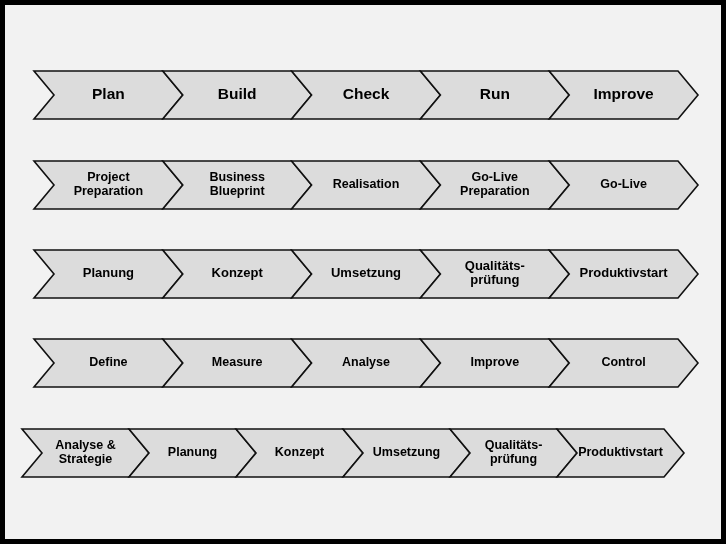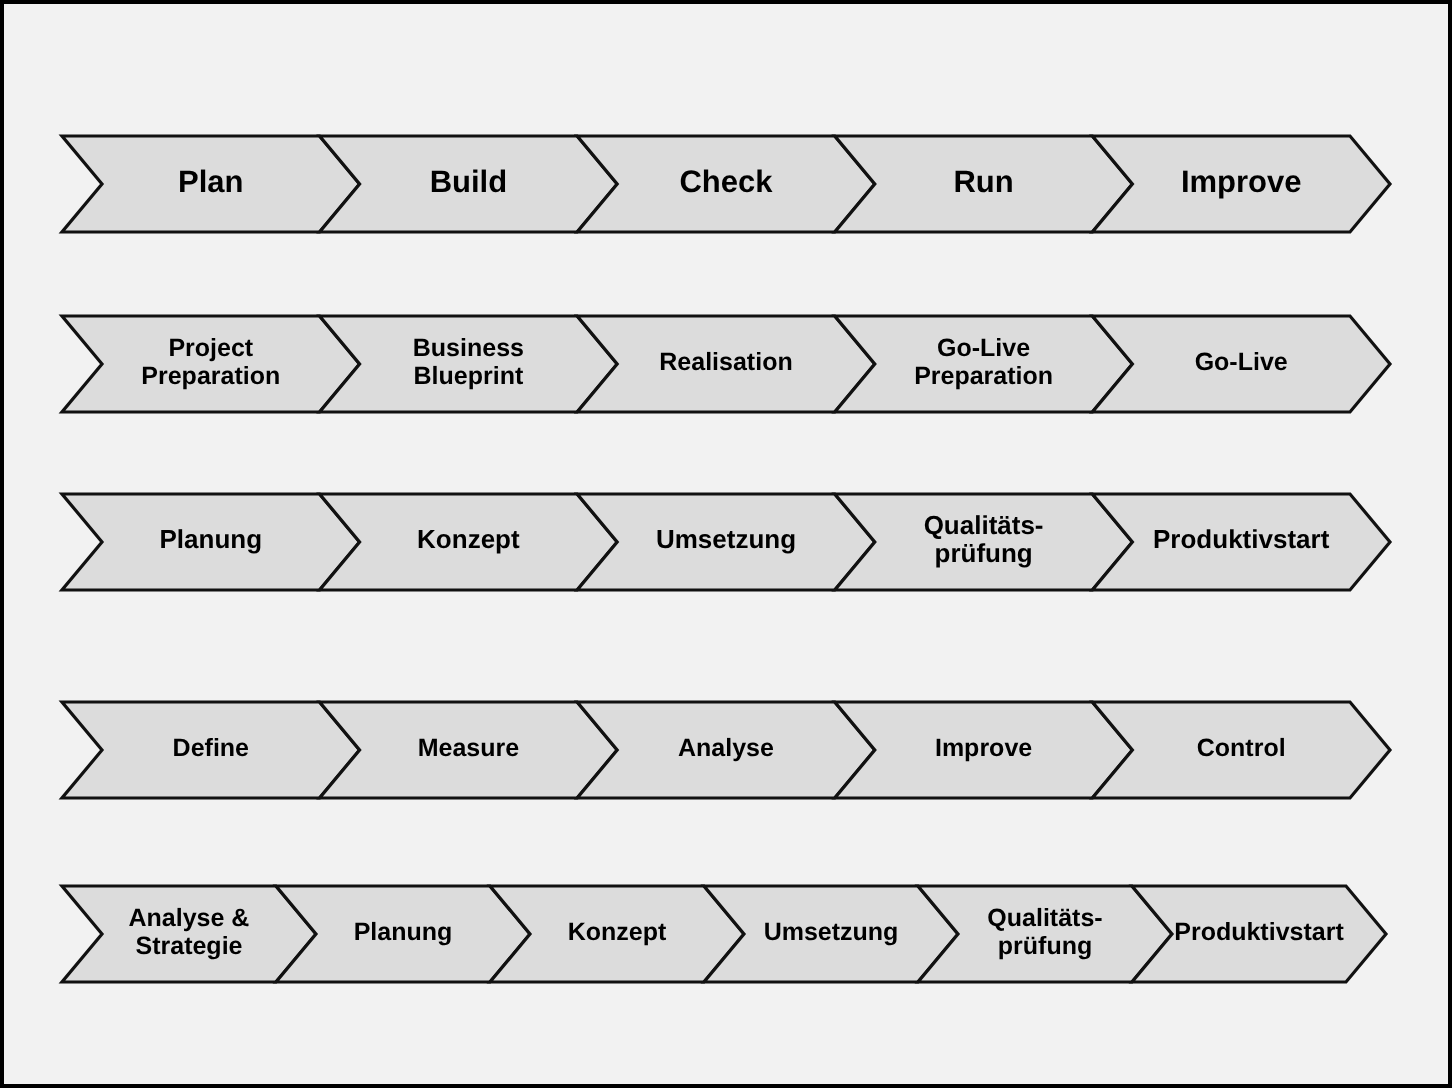--- a/index.html
+++ b/index.html
@@ -14,21 +14,21 @@
     font-family: "Liberation Sans", "DejaVu Sans", sans-serif;
     overflow: hidden;
   }
 
   #canvas {
     position: relative;
     width: 726px;
     height: 544px;
     margin: 0;
     background: #f2f2f2;
-    border: 2px solid #000000;
+    border: 5px solid #000000;
     box-sizing: border-box;
     overflow: hidden;
   }
 
   .chevron-row {
     position: absolute;
     left: 28px;
     height: 48px;
   }
 
@@ -129,21 +129,21 @@
         <g>
           <polygon class="seg-shape" points="386.40,0.00 515.20,0.00 535.20,24.00 515.20,48.00 386.40,48.00 406.40,24.00" fill="#dcdcdc" stroke="#111111"></polygon>
           <text class="seg-label" x="460.80" y="17.00"><tspan x="460.80" dy="0">Qualitäts-</tspan><tspan x="460.80" dy="14px">prüfung</tspan></text>
         </g>
         <g>
           <polygon class="seg-shape" points="515.20,0.00 644.00,0.00 664.00,24.00 644.00,48.00 515.20,48.00 535.20,24.00" fill="#dcdcdc" stroke="#111111"></polygon>
           <text class="seg-label" x="589.60" y="24.00"><tspan x="589.60" dy="0">Produktivstart</tspan></text>
         </g>
       </svg>
     </div>
-    <div class="chevron-row row-3" style="left: 28px; top: 333px; width: 664px; height: 36px; margin-top: 15px;">
+    <div class="chevron-row row-3" style="left: 28px; top: 333px; width: 664px; height: 36px;">
       <svg class="row-svg" width="666" height="50" viewBox="-1 -1 666 50">
         <g>
           <polygon class="seg-shape" points="0.00,0.00 128.80,0.00 148.80,24.00 128.80,48.00 0.00,48.00 20.00,24.00" fill="#dcdcdc" stroke="#111111"></polygon>
           <text class="seg-label" x="74.40" y="24.00"><tspan x="74.40" dy="0">Define</tspan></text>
         </g>
         <g>
           <polygon class="seg-shape" points="128.80,0.00 257.60,0.00 277.60,24.00 257.60,48.00 128.80,48.00 148.80,24.00" fill="#dcdcdc" stroke="#111111"></polygon>
           <text class="seg-label" x="203.20" y="24.00"><tspan x="203.20" dy="0">Measure</tspan></text>
         </g>
         <g>
@@ -153,21 +153,21 @@
         <g>
           <polygon class="seg-shape" points="386.40,0.00 515.20,0.00 535.20,24.00 515.20,48.00 386.40,48.00 406.40,24.00" fill="#dcdcdc" stroke="#111111"></polygon>
           <text class="seg-label" x="460.80" y="24.00"><tspan x="460.80" dy="0">Improve</tspan></text>
         </g>
         <g>
           <polygon class="seg-shape" points="515.20,0.00 644.00,0.00 664.00,24.00 644.00,48.00 515.20,48.00 535.20,24.00" fill="#dcdcdc" stroke="#111111"></polygon>
           <text class="seg-label" x="589.60" y="24.00"><tspan x="589.60" dy="0">Control</tspan></text>
         </g>
       </svg>
     </div>
-    <div class="chevron-row row-4" style="left: 28px; top: 423px; width: 662px; height: 48px; margin-top: 17px;">
+    <div class="chevron-row row-4" style="left: 16px; top: 423px; width: 662px; height: 48px;">
       <svg class="row-svg" width="664" height="50" viewBox="-1 -1 664 50">
         <g>
           <polygon class="seg-shape" points="0.00,0.00 107.00,0.00 127.00,24.00 107.00,48.00 0.00,48.00 20.00,24.00" fill="#dcdcdc" stroke="#111111"></polygon>
           <text class="seg-label" x="63.50" y="17.00"><tspan x="63.50" dy="0">Analyse &amp;</tspan><tspan x="63.50" dy="14px">Strategie</tspan></text>
         </g>
         <g>
           <polygon class="seg-shape" points="107.00,0.00 214.00,0.00 234.00,24.00 214.00,48.00 107.00,48.00 127.00,24.00" fill="#dcdcdc" stroke="#111111"></polygon>
           <text class="seg-label" x="170.50" y="24.00"><tspan x="170.50" dy="0">Planung</tspan></text>
         </g>
         <g>

